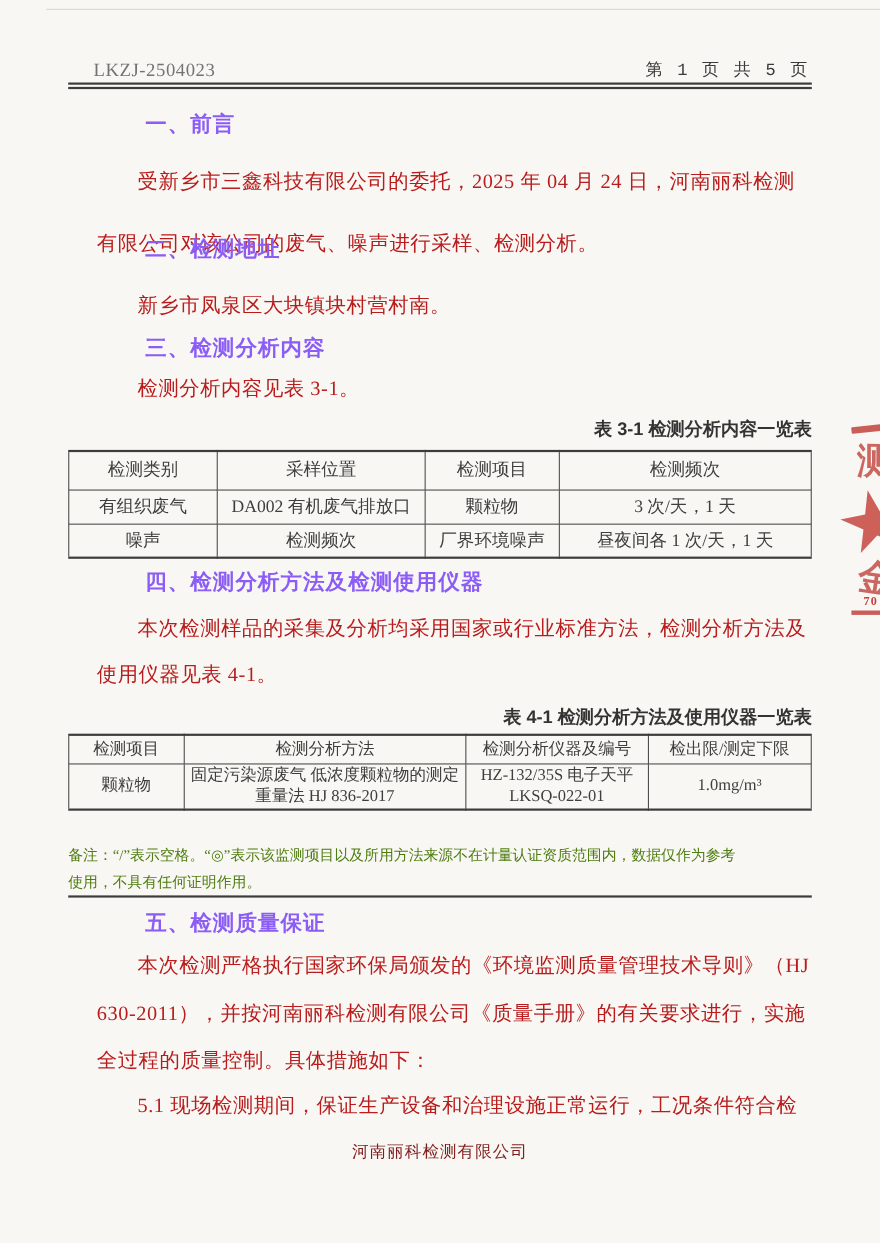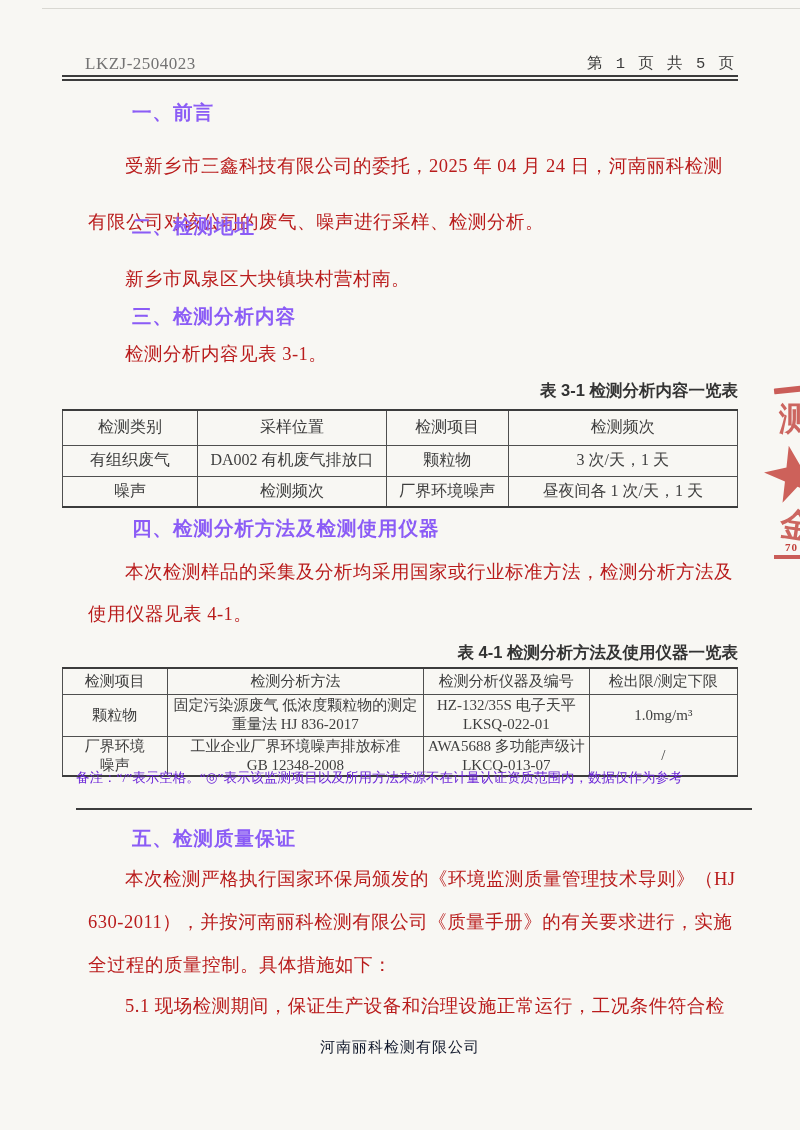--- a/index.html
+++ b/index.html
@@ -54,28 +54,28 @@
   .tbl { border-top: 2px solid #3c3c3c; border-bottom: 2px solid #3c3c3c; }
   .t31 th, .t31 td { font-size: 16px; }
   .t31 tr.head th { height: 35px; }
   .t31 tr.r td { height: 31px; }
   .t41 th, .t41 td { font-size: 15px; line-height: 19px; }
   .t41 tr.head th { height: 26px; }
   .t41 tr.r1 td { height: 42px; }
   .t41 tr.r2 td { height: 37px; }
 
   .note {
-    left: 76px; width: 676px; top: 766px;
-    font-size: 13.5px; line-height: 24px; color: #6d28d9;
-    border-bottom: 2px solid #3c3c3c; padding-bottom: 18px;
+    left: 62px; width: 676px; top: 766px;
+    font-size: 13.5px; line-height: 24px; color: #4d7c0f;
+    border-bottom: 2px solid #3c3c3c; padding-bottom: 0;
   }
 
   .footer-company {
     left: 0; top: 1038px; width: 800px; text-align: center;
-    font-size: 15px; color: #0f172a; letter-spacing: 1px;
+    font-size: 15px; color: #7f1d1d; letter-spacing: 1px;
   }
 
   
   .stamp { right: 0; top: 383px; width: 40px; height: 185px; color: #c2423c; }
   .stamp * { position: absolute; }
   .stamp-dash { right: -2px; top: 4px; width: 28px; height: 6px; background: #c2423c;
                 transform: rotate(-6deg); opacity: .85; border-radius: 1px; }
   .stamp-char-top { right: -12px; top: 14px; font-size: 33px; font-weight: bold;
                     font-family: "Liberation Sans", "DejaVu Sans", sans-serif; opacity: .8; }
   .stamp-star { right: -26px; top: 62px; width: 62px; height: 60px; background: #c6463e; opacity: .85;
@@ -159,40 +159,26 @@
     <td>
       <div>固定污染源废气 低浓度颗粒物的测定</div>
       <div>重量法 HJ 836-2017</div>
     </td>
     <td>
       <div>HZ-132/35S 电子天平</div>
       <div>LKSQ-022-01</div>
     </td>
     <td>1.0mg/m³</td>
   </tr>
-  <tr class="r2">
-    <td>
-      <div>厂界环境</div>
-      <div>噪声</div>
-    </td>
-    <td>
-      <div>工业企业厂界环境噪声排放标准</div>
-      <div>GB 12348-2008</div>
-    </td>
-    <td>
-      <div>AWA5688 多功能声级计</div>
-      <div>LKCQ-013-07</div>
-    </td>
-    <td>/</td>
-  </tr>
 </tbody>
   </table>
 
 <div class="abs note">
   <div>备注：“/”表示空格。“◎”表示该监测项目以及所用方法来源不在计量认证资质范围内，数据仅作为参考</div>
+  <div>使用，不具有任何证明作用。</div>
 </div>
 
 <div class="abs h-sec" style="top:825px">五、检测质量保证</div>
 <div class="abs body-p lh43" style="top:858px">本次检测严格执行国家环保局颁发的《环境监测质量管理技术导则》（HJ 630-2011），并按河南丽科检测有限公司《质量手册》的有关要求进行，实施全过程的质量控制。具体措施如下：</div>
 <div class="abs body-p lh43" style="top:985px">5.1 现场检测期间，保证生产设备和治理设施正常运行，工况条件符合检</div>
 
 <div class="abs footer-company">河南丽科检测有限公司</div>
 
 <div class="abs stamp">
   <div class="stamp-dash"></div>

